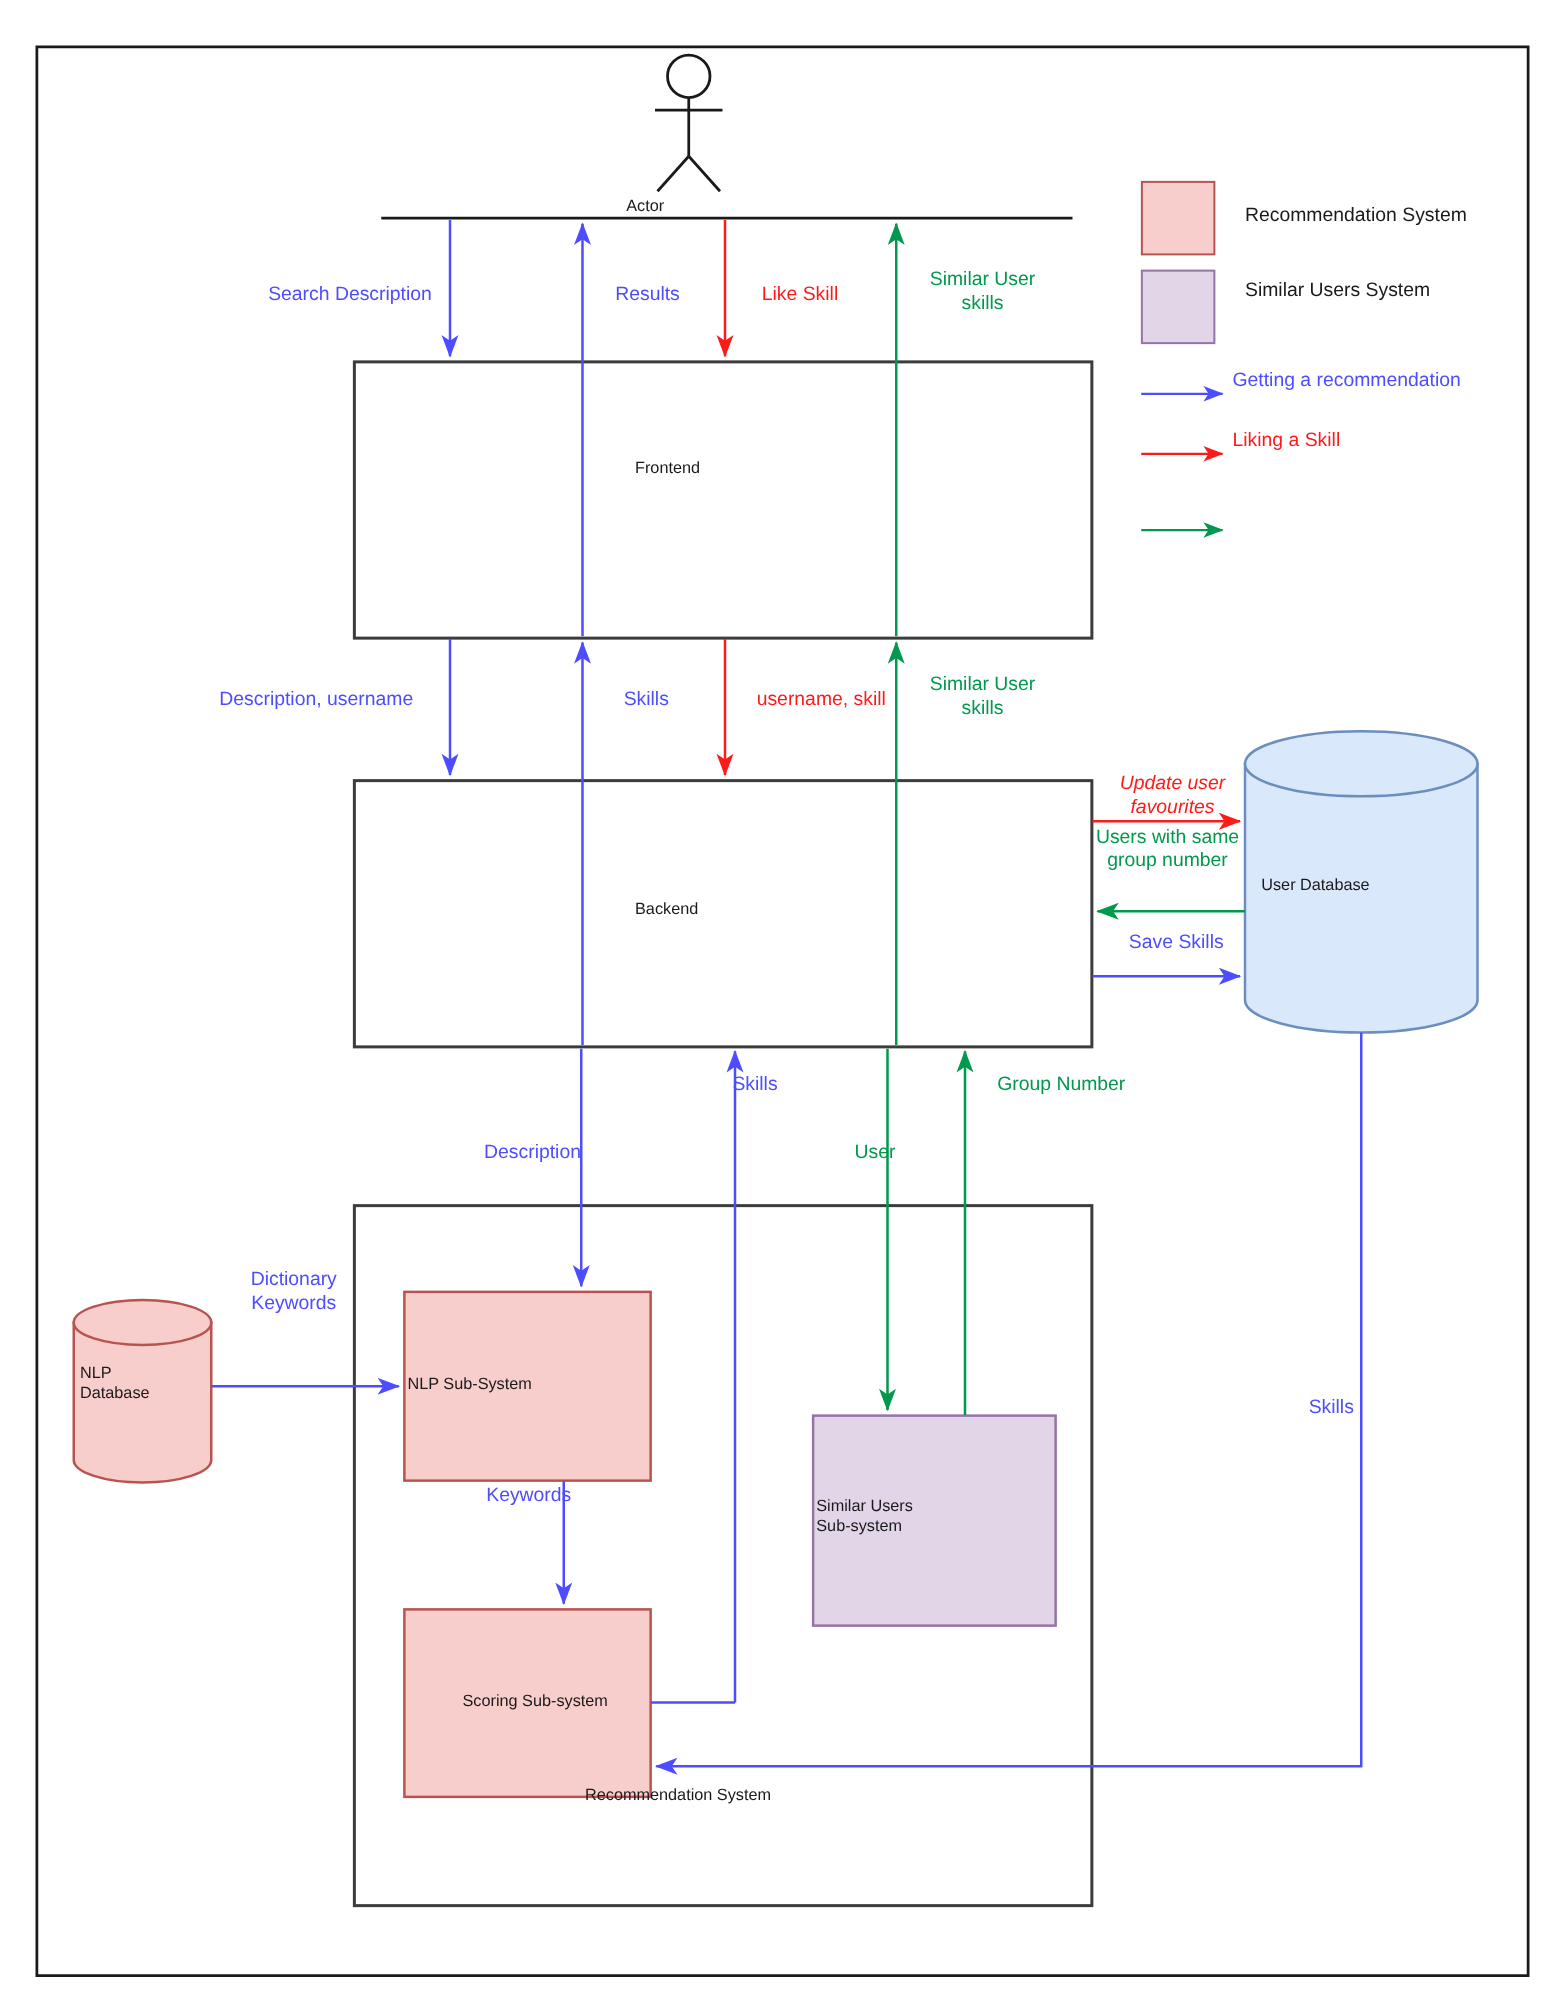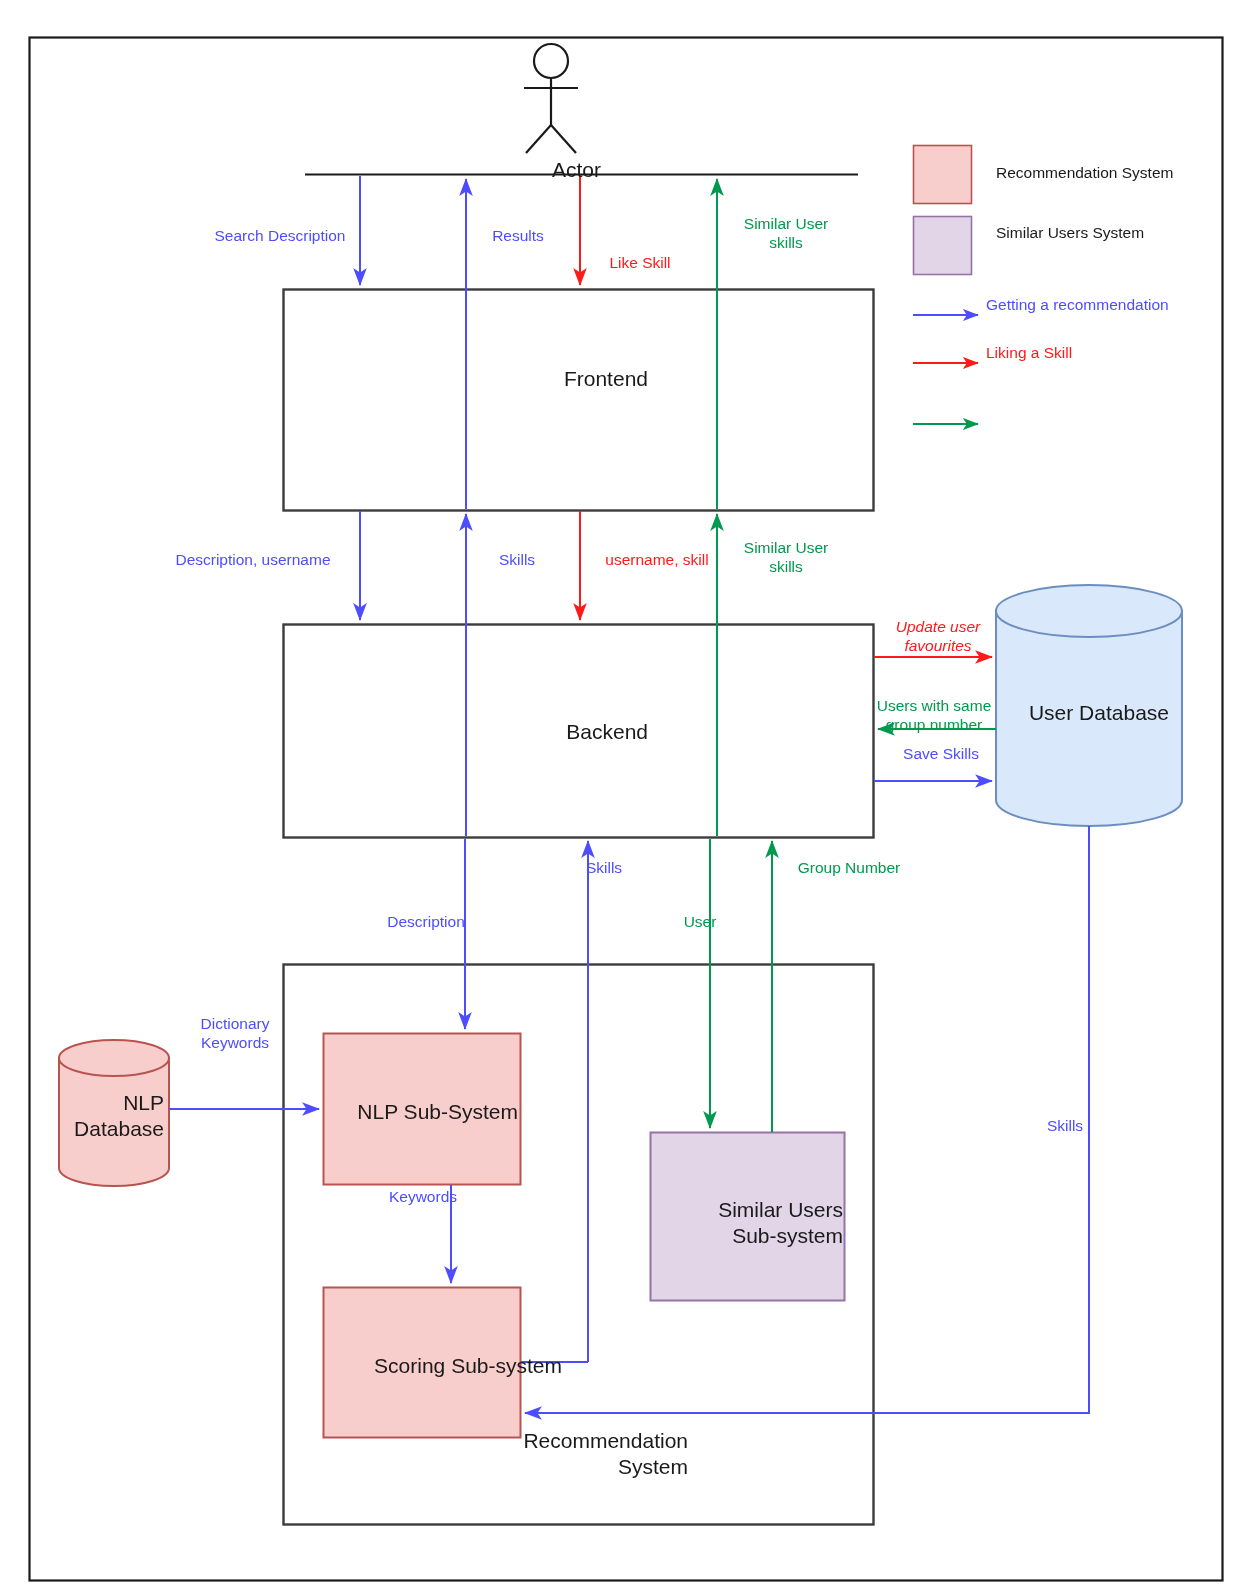--- a/index.html
+++ b/index.html
@@ -20,23 +20,23 @@
   }
   #svg-layer {
     position: absolute;
     left: 0;
     top: 0;
     width: 1248px;
     height: 1594px;
   }
   .node-label {
     position: absolute;
-    font-size: 21px;
+    font-size: 13px;
     color: #1a1a1a;
-    text-align: right;
+    text-align: left;
     line-height: 1.25;
     white-space: pre-line;
     pointer-events: none;
   }
   .edge-label {
     position: absolute;
     font-size: 15.5px;
     text-align: center;
     line-height: 1.22;
     white-space: pre-line;
@@ -155,38 +155,38 @@
 
   <div class="node-label lbl-dark" style="left:1009px; top:700px; width:160px;">User Database</div>
 
   <div class="node-label lbl-dark" style="left:64px; top:1090px; width:100px;">NLP
 Database</div>
 
   <div class="edge-label lbl-blue" style="left:200px; top:227px; width:160px;">Search Description</div>
 
   <div class="edge-label lbl-blue" style="left:473px; top:227px; width:90px;">Results</div>
 
-  <div class="edge-label lbl-red" style="left:590px; top:227px; width:100px;margin-top:27px;">Like Skill</div>
+  <div class="edge-label lbl-red" style="left:590px; top:227px; width:100px;">Like Skill</div>
 
   <div class="edge-label lbl-green" style="left:726px; top:215px; width:120px;">Similar User
 skills</div>
 
   <div class="edge-label lbl-blue" style="left:158px; top:551px; width:190px;">Description, username</div>
 
   <div class="edge-label lbl-blue" style="left:477px; top:551px; width:80px;">Skills</div>
 
   <div class="edge-label lbl-red" style="left:592px; top:551px; width:130px;">username, skill</div>
 
   <div class="edge-label lbl-green" style="left:726px; top:539px; width:120px;">Similar User
 skills</div>
 
   <div class="edge-label lbl-red" style="left:883px; top:618px; width:110px;font-style:italic;">Update user
 favourites</div>
 
-  <div class="edge-label lbl-green" style="left:872px; top:697px; width:124px;">Users with same
+  <div class="edge-label lbl-green" style="left:872px; top:661px; width:124px;">Users with same
 group number</div>
 
   <div class="edge-label lbl-blue" style="left:891px; top:745px; width:100px;">Save Skills</div>
 
   <div class="edge-label lbl-blue" style="left:371px; top:913px; width:110px;">Description</div>
 
   <div class="edge-label lbl-blue" style="left:564px; top:859px; width:80px;">Skills</div>
 
   <div class="edge-label lbl-green" style="left:660px; top:913px; width:80px;">User</div>
 

